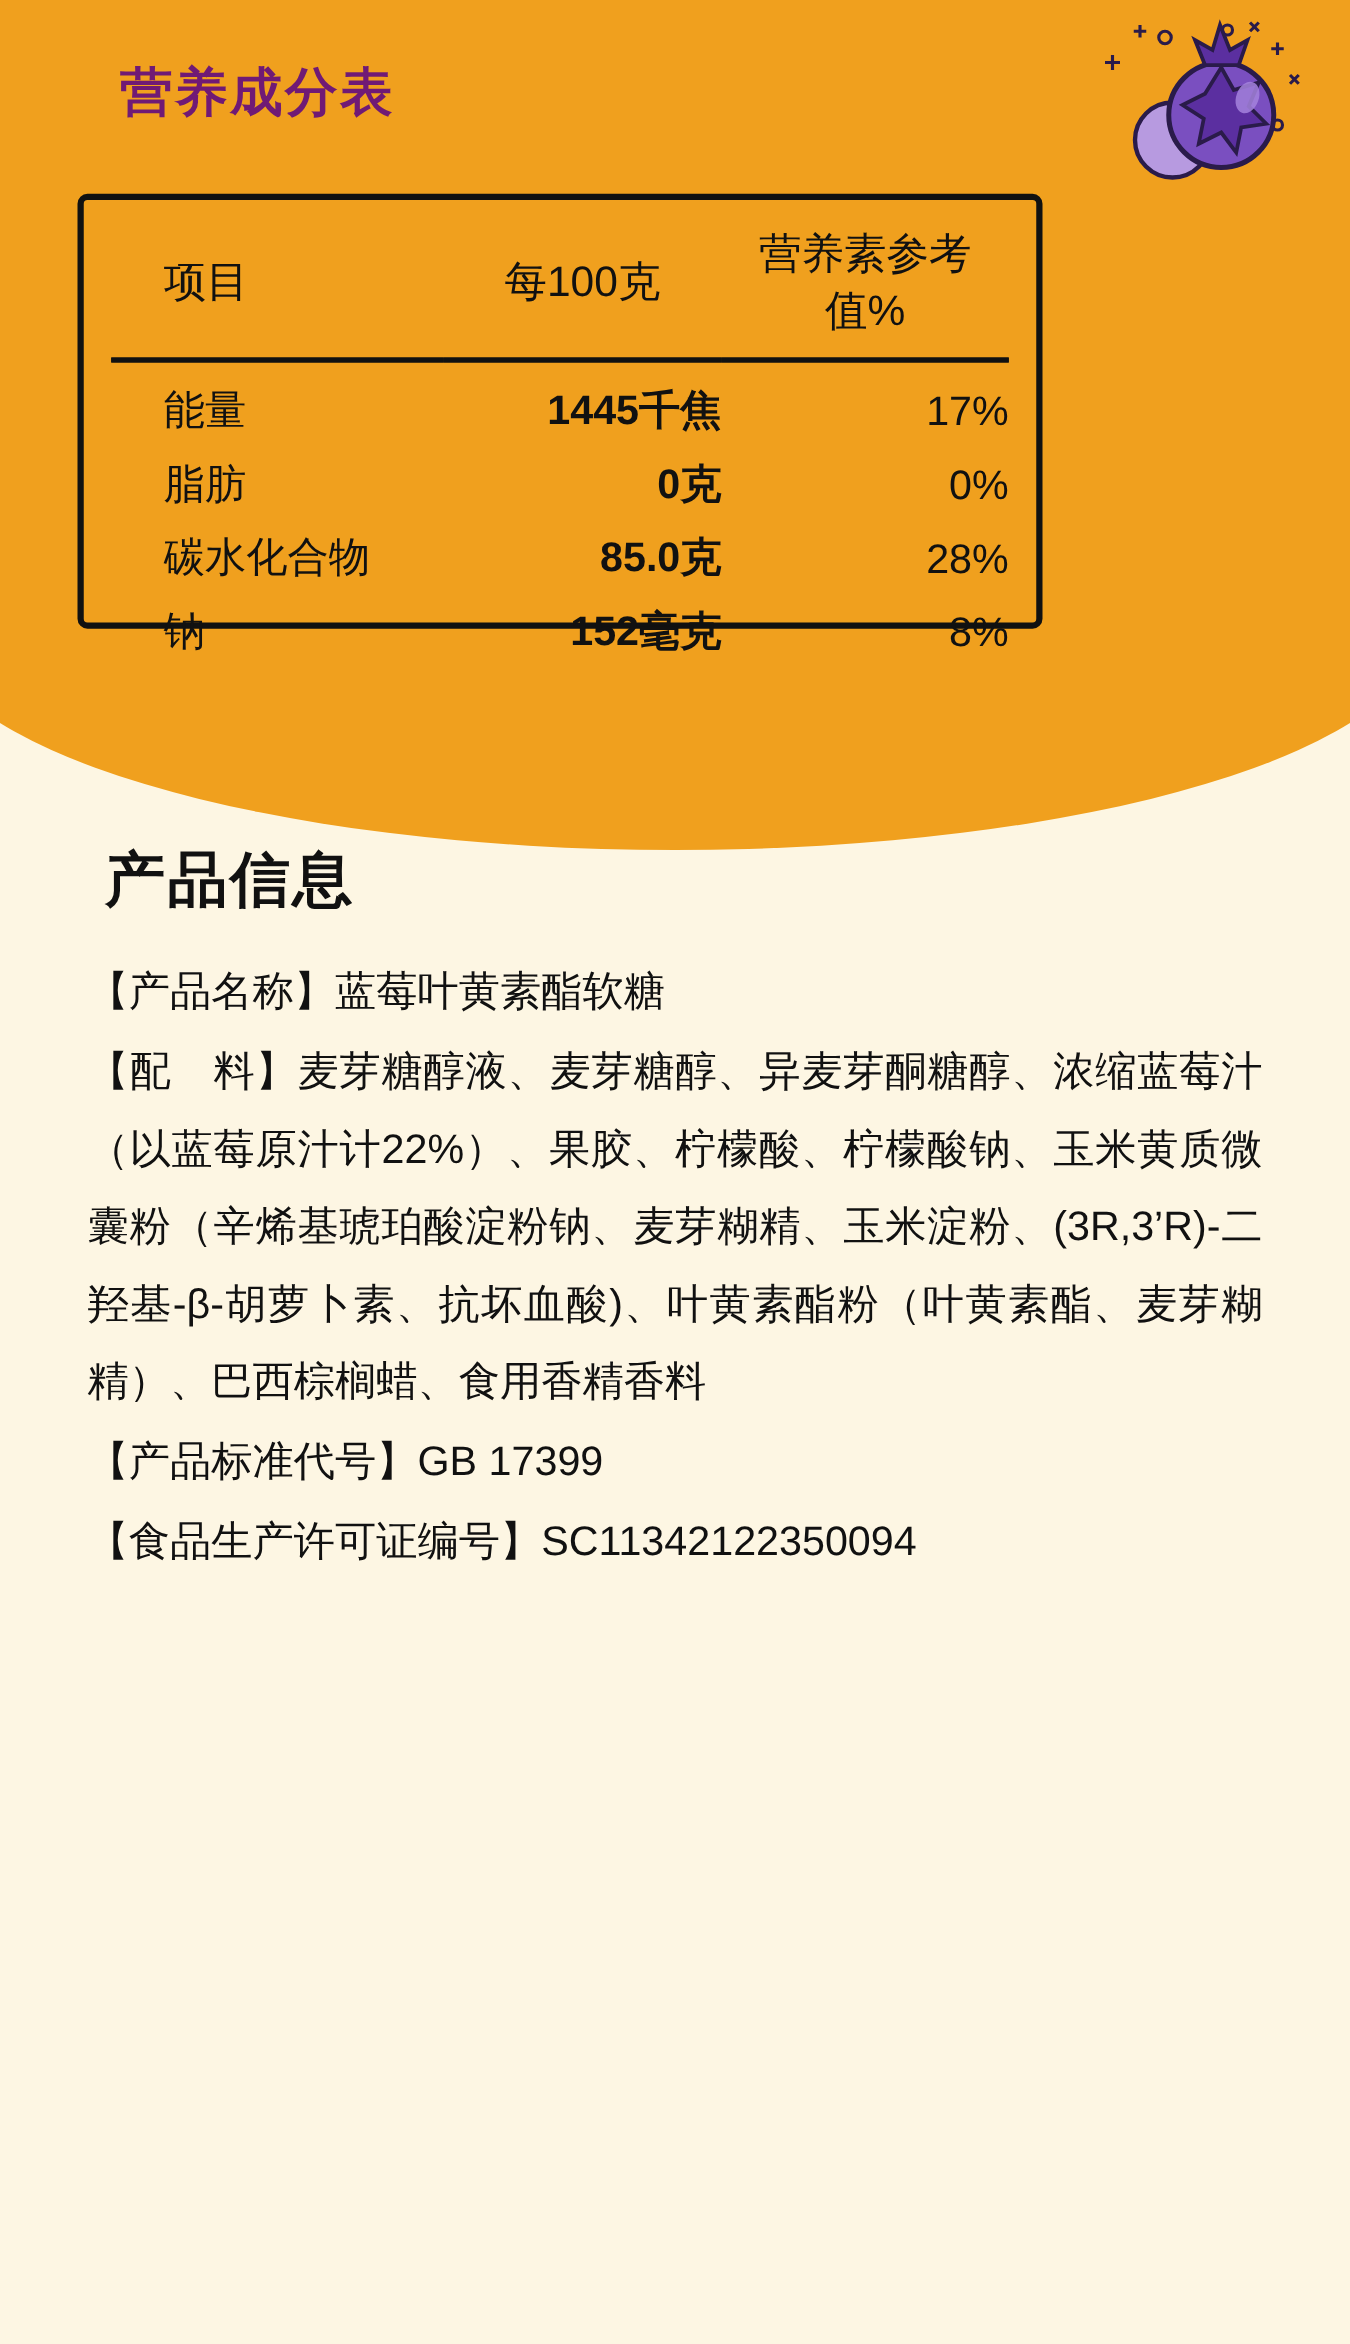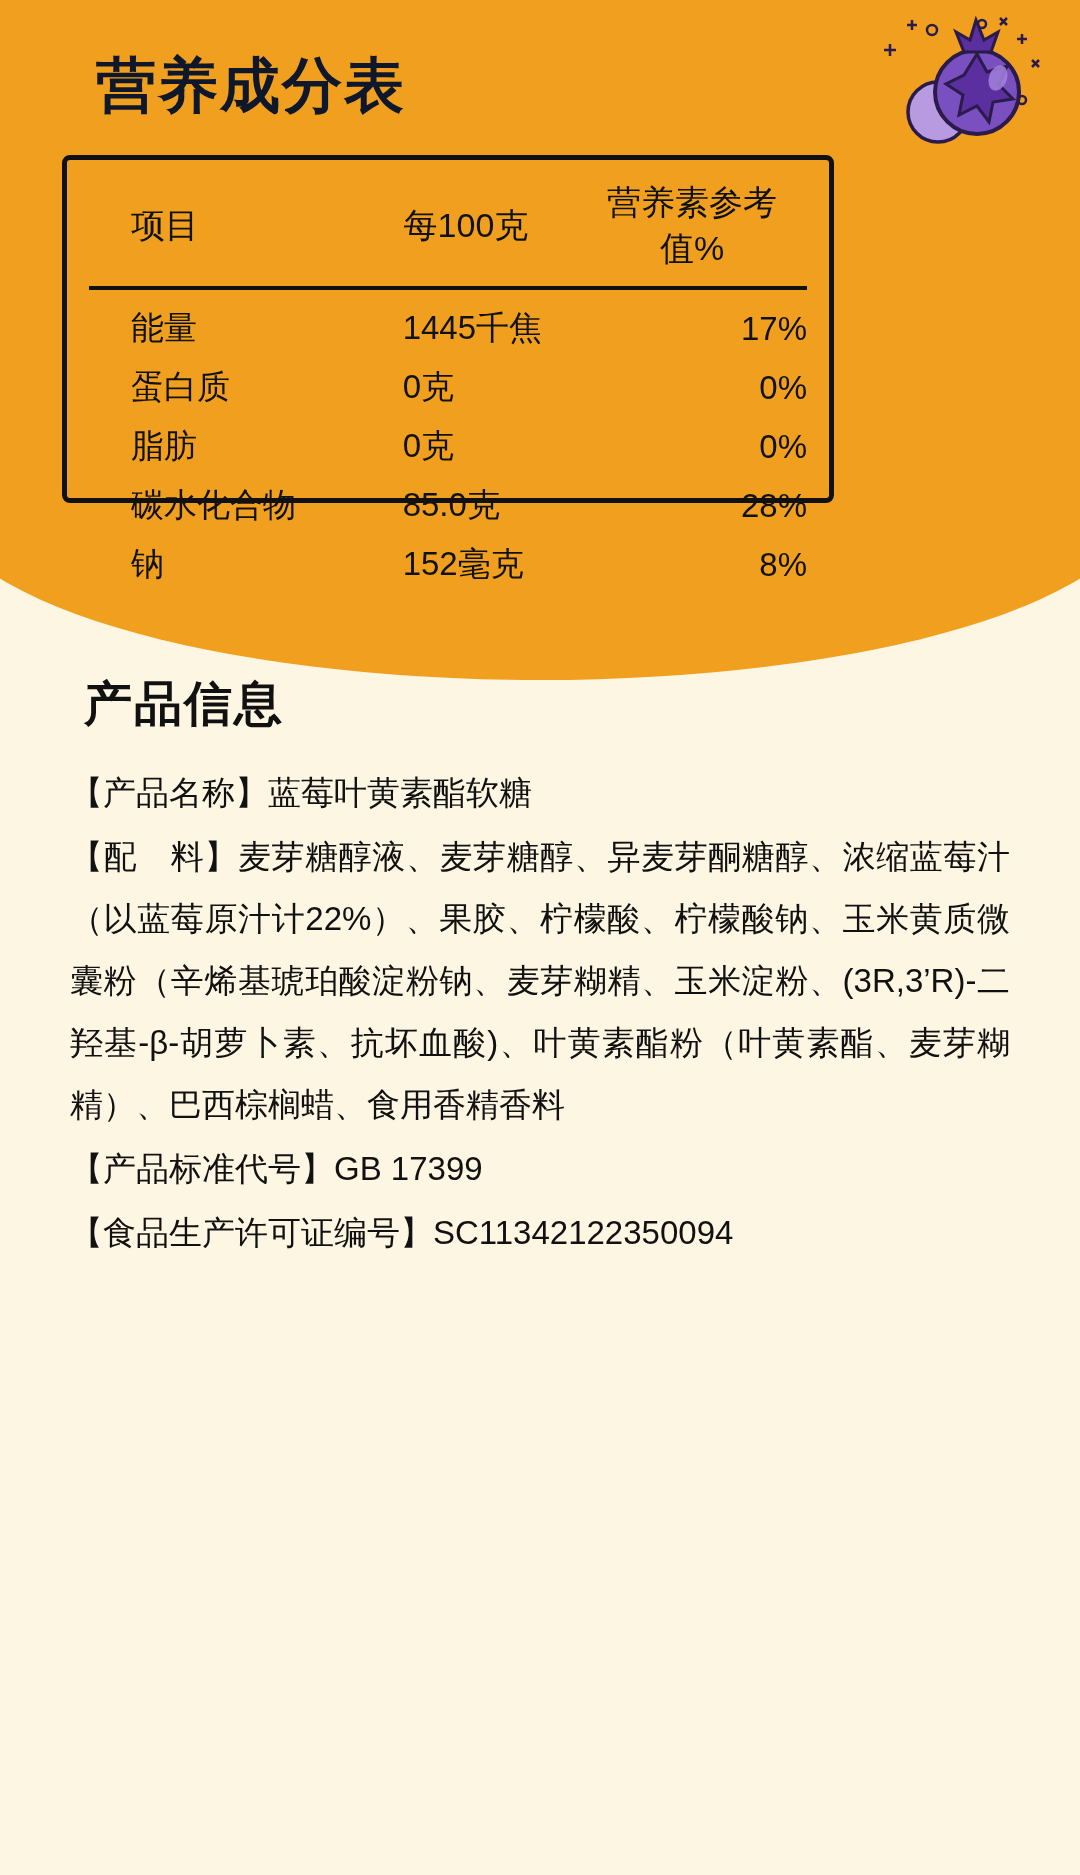--- a/index.html
+++ b/index.html
@@ -24,23 +24,23 @@
     height: 720px;
     background: #f0a01e;
     border-bottom-left-radius: 50% 180px;
     border-bottom-right-radius: 50% 180px;
   }
 
   .nutrition-title {
     position: absolute;
     top: 46px;
     left: 96px;
-    font-size: 60px;
+    font-size: 42px;
     font-weight: bold;
-    color: #0f172a;
+    color: #701a75;
     letter-spacing: 2px;
   }
 
   
   .berry-deco {
     position: absolute;
     top: 8px;
     right: 38px;
     width: 170px;
     height: 150px;
@@ -74,21 +74,21 @@
   table.nutri th.col-item { text-align: left; padding-left: 42px; width: 37%; }
   table.nutri th.col-per   { width: 31%; }
   table.nutri th.col-nrv   { width: 32%; }
 
   table.nutri td {
     padding: 7px 0;
     text-align: right;
     font-size: 33px;
   }
   table.nutri td.c-item { text-align: left; padding-left: 42px; }
-  table.nutri td.c-per  { text-align: left; padding-left: 48px; }
+  table.nutri td.c-per  { text-align: right; padding-left: 48px; font-weight: bold; }
   table.nutri tr:first-child td { padding-top: 16px; }
 
   
   .info-title {
     position: absolute;
     top: 672px;
     left: 84px;
     font-size: 48px;
     font-weight: bold;
     color: #111;
@@ -154,25 +154,20 @@
         <th class="col-nrv">营养素参考值%</th>
       </tr>
     </thead>
     <tbody>
       <tr>
         <td class="c-item">能量</td>
         <td class="c-per">1445千焦</td>
         <td>17%</td>
       </tr>
       <tr>
-        <td class="c-item">蛋白质</td>
-        <td class="c-per">0克</td>
-        <td>0%</td>
-      </tr>
-      <tr>
         <td class="c-item">脂肪</td>
         <td class="c-per">0克</td>
         <td>0%</td>
       </tr>
       <tr>
         <td class="c-item">碳水化合物</td>
         <td class="c-per">85.0克</td>
         <td>28%</td>
       </tr>
       <tr>

